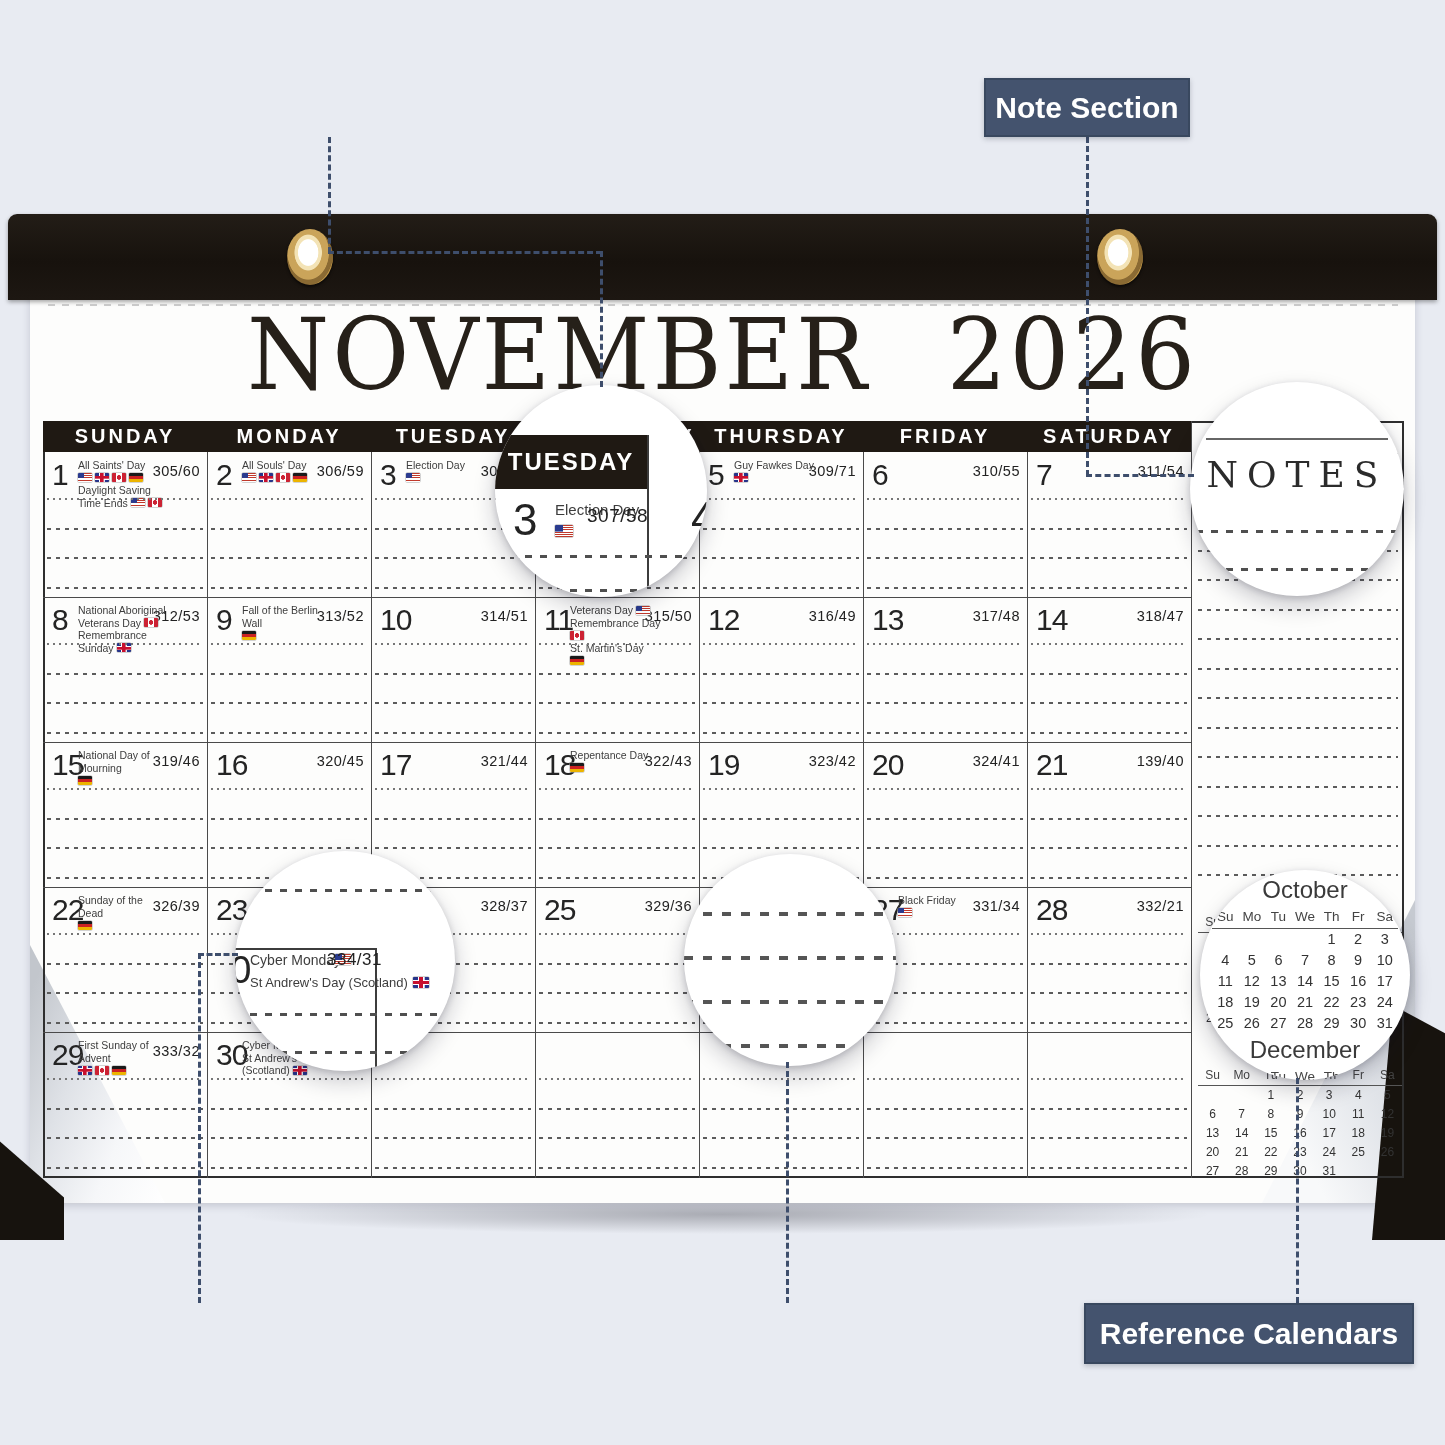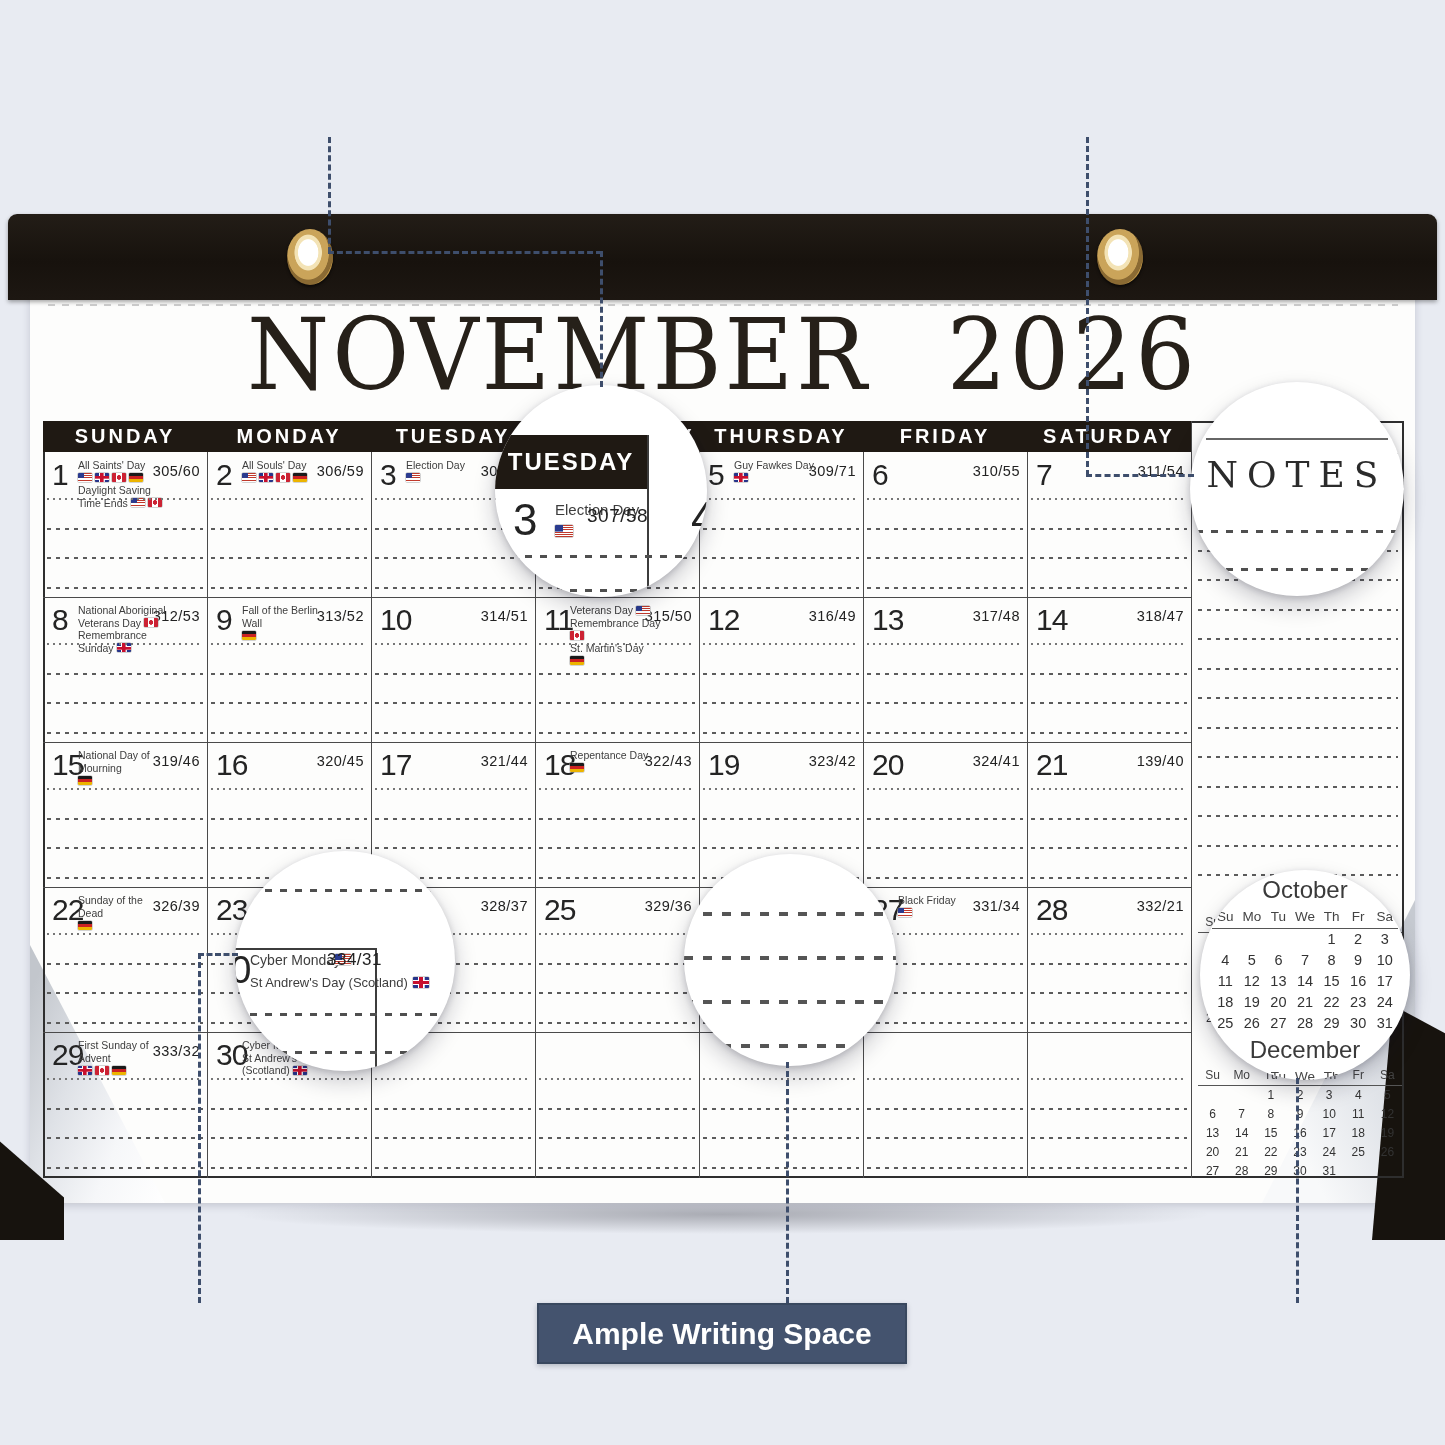--- a/index.html
+++ b/index.html
@@ -689,15 +689,16 @@
   <div class="abs dashv" style="left:328px;top:137px;height:116px;"></div>
   <div class="abs dashh" style="left:328px;top:251px;width:274px;"></div>
   <div class="abs dashv" style="left:600px;top:251px;height:136px;"></div>
   <div class="abs dashv" style="left:1086px;top:137px;height:339px;"></div>
   <div class="abs dashh" style="left:1086px;top:474px;width:108px;"></div>
   <div class="abs dashh" style="left:198px;top:953px;width:40px;"></div>
   <div class="abs dashv" style="left:198px;top:953px;height:350px;"></div>
   <div class="abs dashv" style="left:786px;top:1062px;height:241px;"></div>
   <div class="abs dashv" style="left:1296px;top:1078px;height:225px;"></div>
 
-  <div class="abs lbl" style="left:537px;top:1303px;width:370px;height:61px;">Ample Writing Space</div>
+  <div class="abs lbl" style="left:984px;top:78px;width:206px;height:59px;">Note Section</div>
+  <div class="abs lbl" style="left:1084px;top:1303px;width:330px;height:61px;">Reference Calendars</div>
 
 </div>
 
 </body></html>

